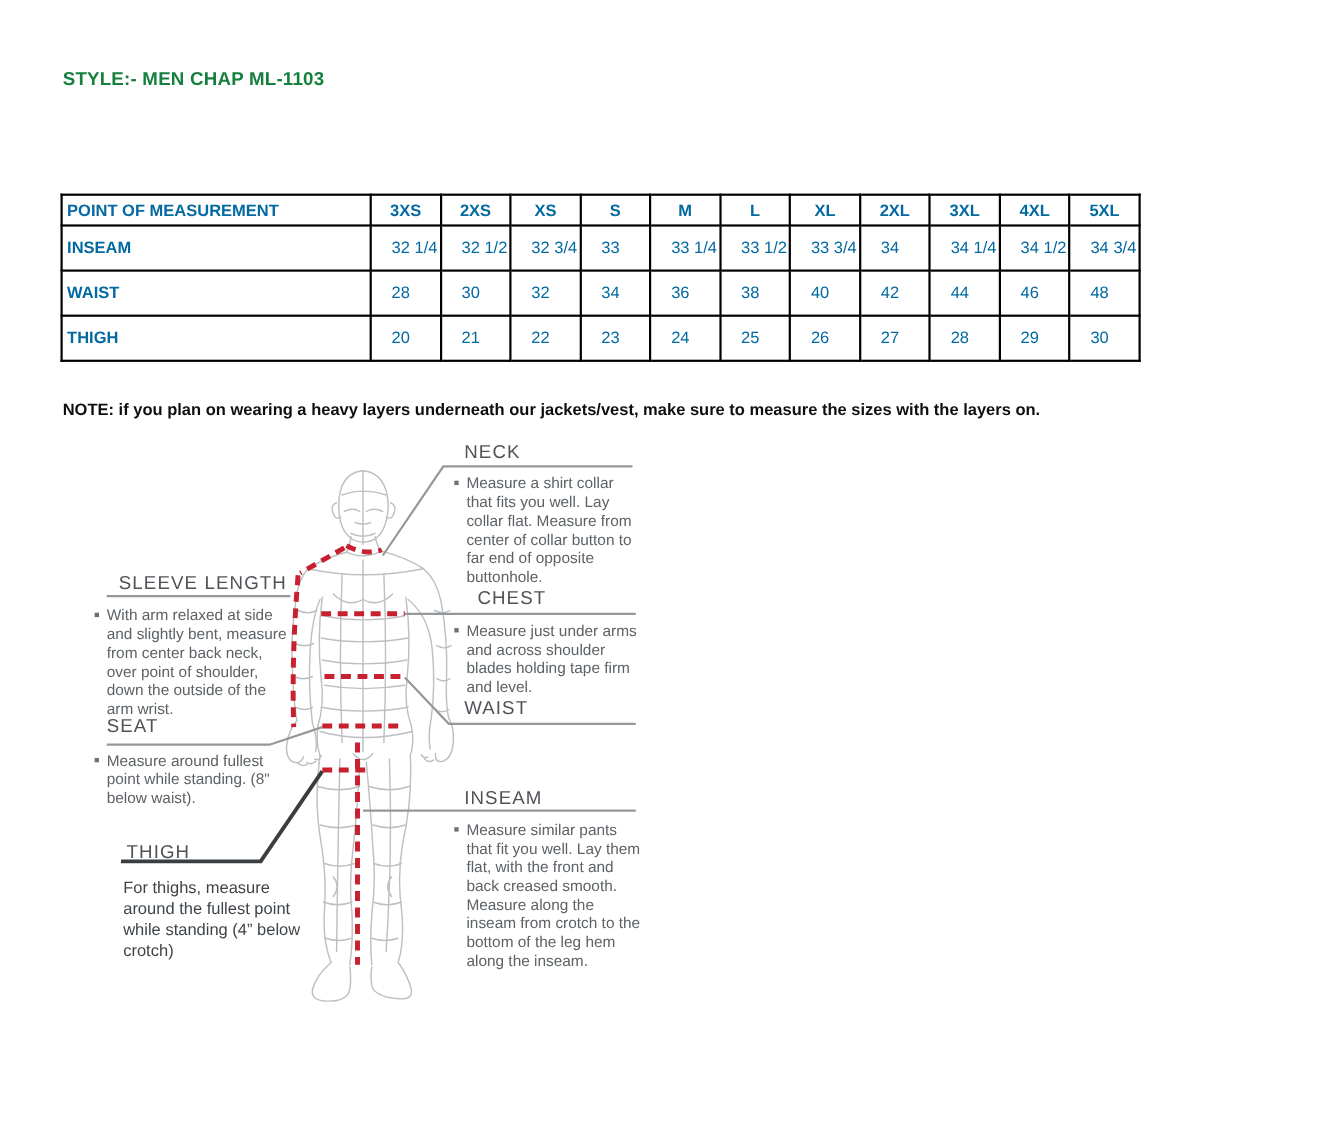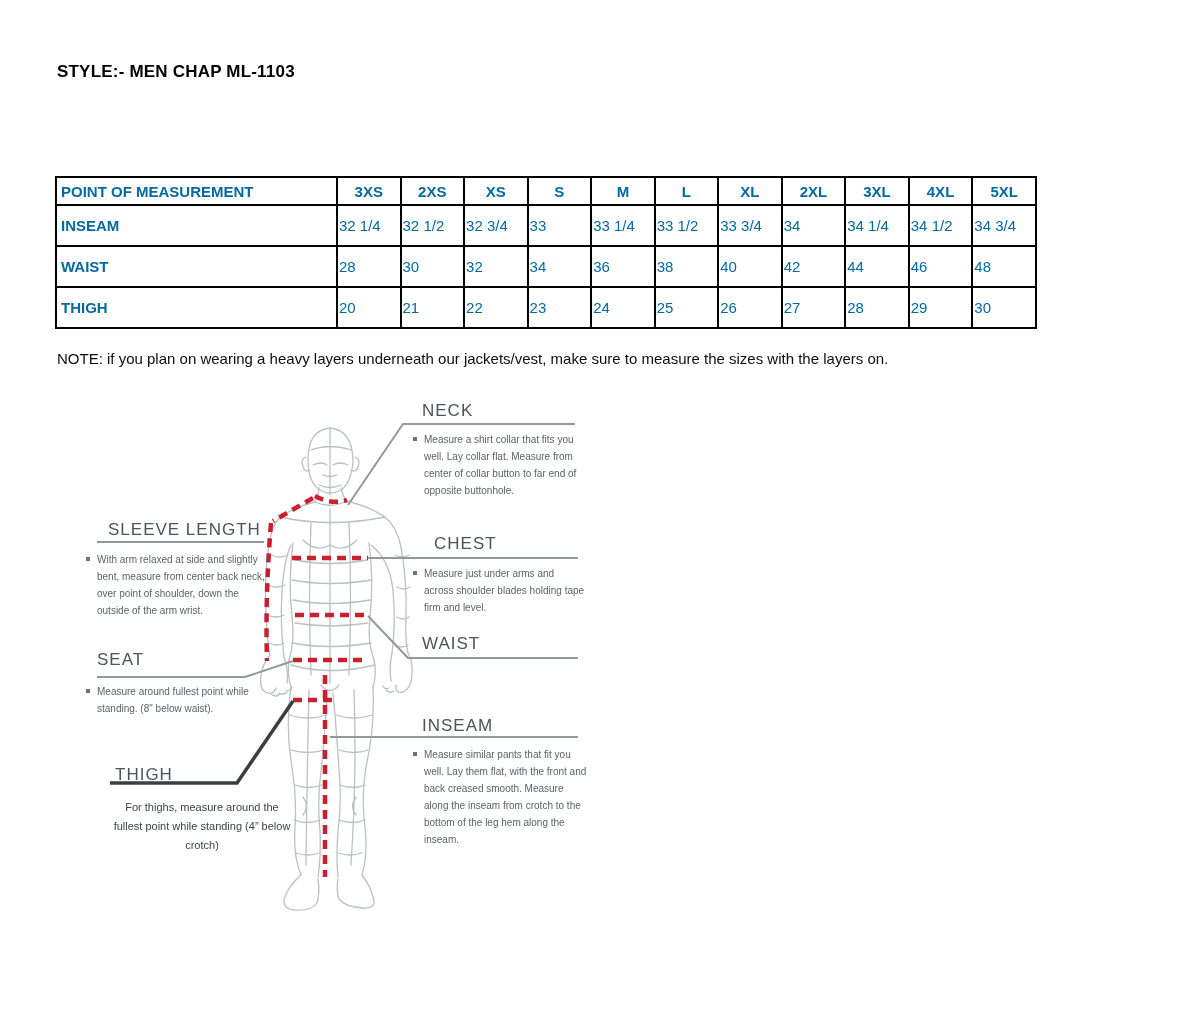--- a/index.html
+++ b/index.html
@@ -2,54 +2,54 @@
 <html><head>
 <meta charset="utf-8">
 <style>
   html,body{margin:0;padding:0;background:#ffffff;}
   .page{
     position:relative;width:1200px;height:1027px;background:#ffffff;
     font-family:"Liberation Sans", sans-serif;color:#1a1a1a;overflow:hidden;
   }
   .title{
     position:absolute;left:57px;top:62px;font-size:17px;font-weight:bold;
-    letter-spacing:.2px;color:#000000;
+    letter-spacing:.2px;color:#15803d;
   }
   
   table.size{
     position:absolute;left:55px;top:176px;width:982px;
     border-collapse:collapse;table-layout:fixed;
   }
   table.size th, table.size td{
     border:2px solid #000;font-size:15px;color:#0369a1;
     padding:1px 6px;overflow:hidden;white-space:nowrap;
   }
   table.size col.pom{width:281px;}
   table.size thead th{height:24px;font-weight:bold;text-align:center;}
   table.size thead th.pom{text-align:left;padding-left:4px;}
   table.size tbody th{height:37px;font-weight:bold;text-align:left;padding-left:4px;}
-  table.size tbody td{height:37px;font-weight:normal;text-align:left;padding-left:1px;}
+  table.size tbody td{height:37px;font-weight:normal;text-align:left;padding-left:18px;}
   .note{
-    position:absolute;left:57px;top:350px;font-size:15px;font-weight:normal;color:#0e0e0e;
+    position:absolute;left:57px;top:364px;font-size:15px;font-weight:bold;color:#0e0e0e;
   }
   
   .diagram{position:absolute;left:75px;top:395px;width:575px;height:540px;}
   .diagram svg{position:absolute;left:0;top:0;}
   .sec{position:absolute;}
   .sec-heading{
     font-size:17px;letter-spacing:1px;color:#4f5357;font-weight:normal;
   }
   .sec-text{
-    position:absolute;font-size:10px;line-height:17px;color:#5d6266;
+    position:absolute;font-size:14px;line-height:17px;color:#5d6266;
   }
   .bulleted{padding-left:0;}
   .bulleted::before{
     content:"";position:absolute;left:-11px;top:6px;width:4px;height:4px;background:#6e7276;
   }
-  .thigh-text{font-size:11px;line-height:19px;color:#3f4449;text-align:center;}
+  .thigh-text{font-size:15px;line-height:19px;color:#3f4449;}
 </style>
 </head>
 <body>
 
 <div class="page">
 
   <div class="title">STYLE:- MEN CHAP ML-1103</div>
 
   <table class="size">
     <colgroup>

